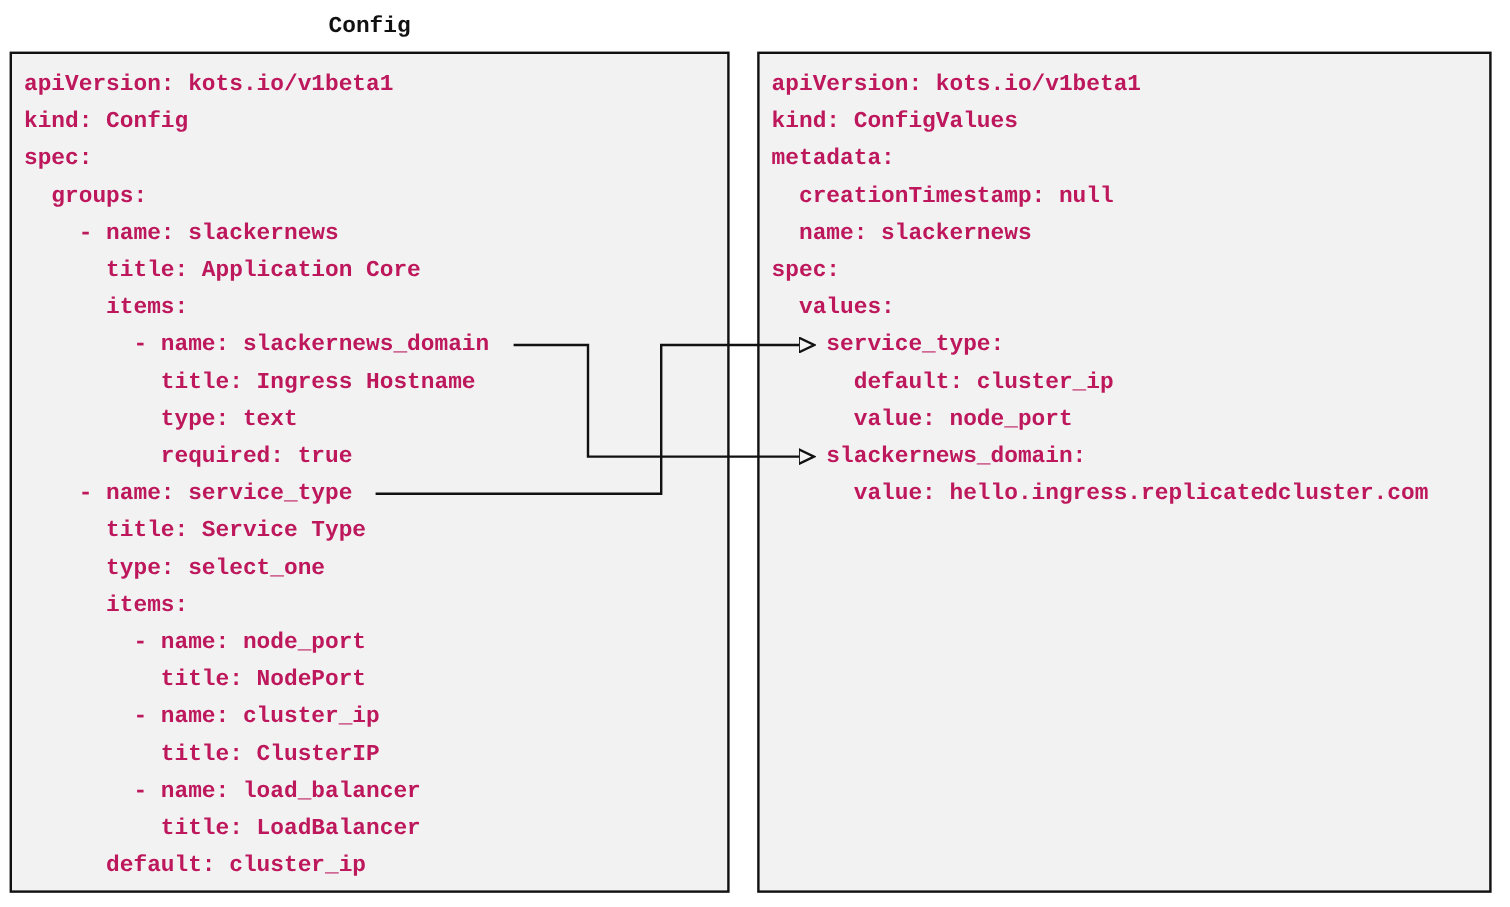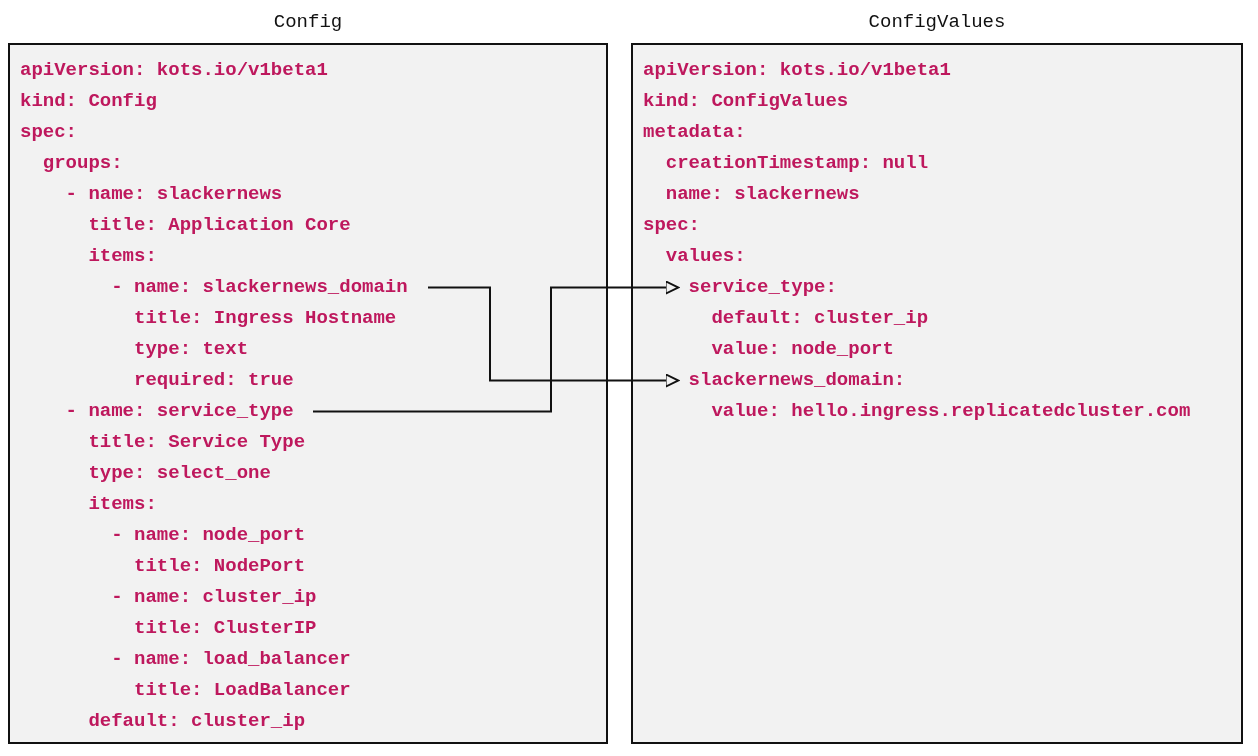--- a/index.html
+++ b/index.html
@@ -17,21 +17,21 @@
     height: 756px;
     background: #ffffff;
   }
   .panel-title {
     position: absolute;
     top: 6px;
     height: 32px;
     line-height: 32px;
     text-align: center;
     font-size: 19px;
-    font-weight: normal;
+    font-weight: bold;
     color: #111111;
     letter-spacing: 0;
   }
   .panel-title.left  { left: 8px;   width: 600px; }
   .panel-title.right { left: 631px; width: 612px; }
   .panel {
     position: absolute;
     top: 43px;
     height: 697px;
     background: #f2f2f2;
@@ -64,21 +64,20 @@
     stroke-width: 2px;
   }
 </style>
 </head>
 <body>
 
 <div class="figure">
 
   <div class="panel-title left">Config</div>
 
-  <div class="panel-title right">ConfigValues</div>
 
   <div class="panel left">
     <pre class="yaml">apiVersion: kots.io/v1beta1
 kind: Config
 spec:
   groups:
     - name: slackernews
       title: Application Core
       items:
         - name: slackernews_domain

